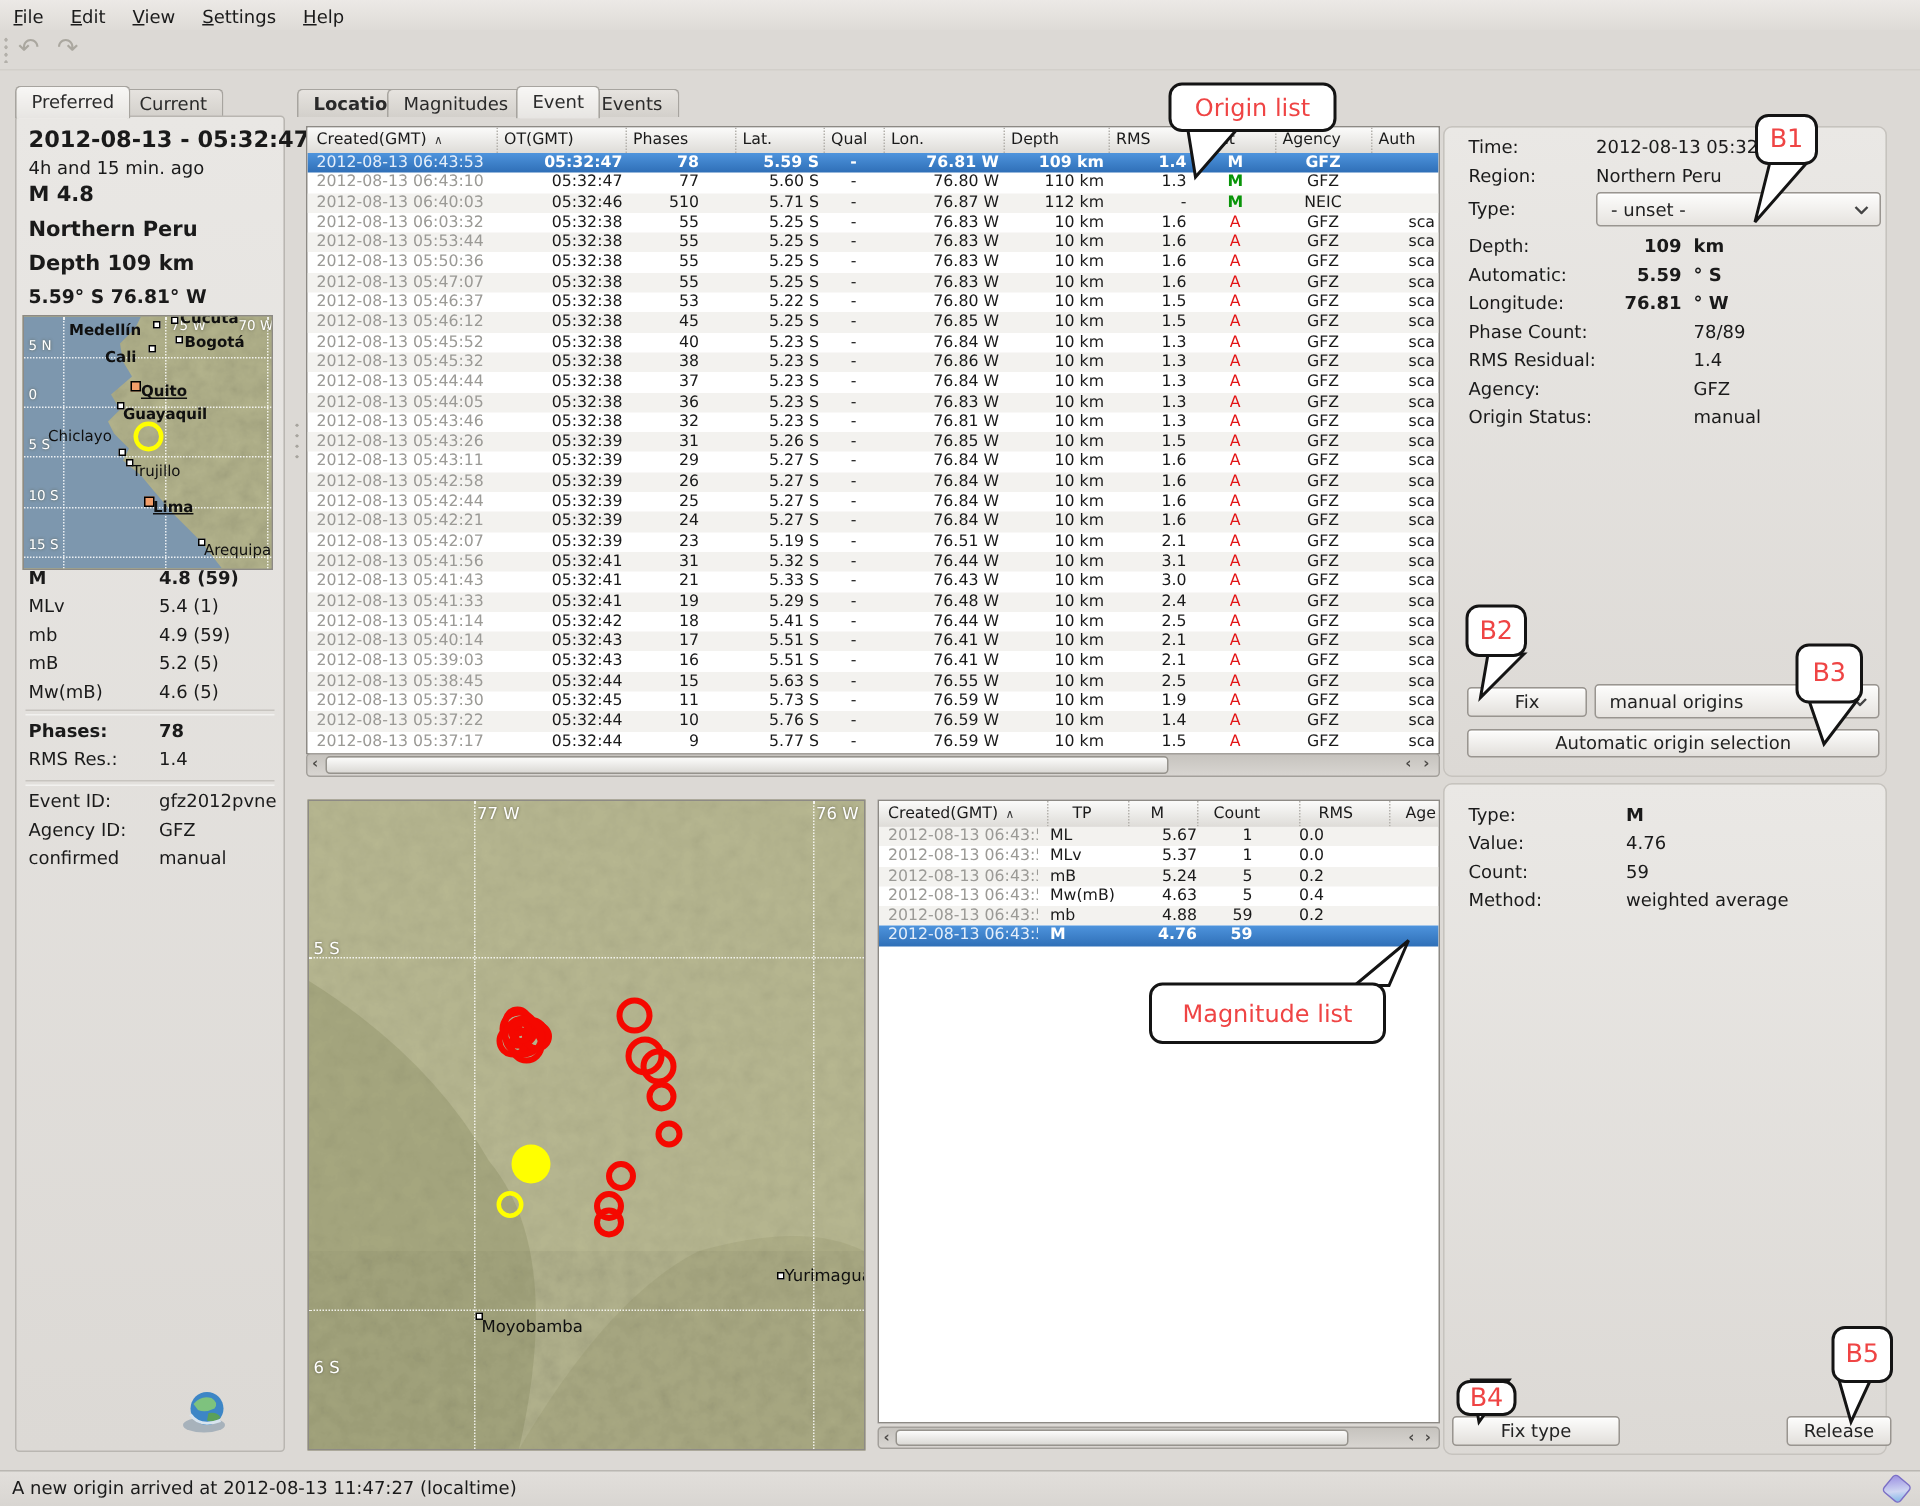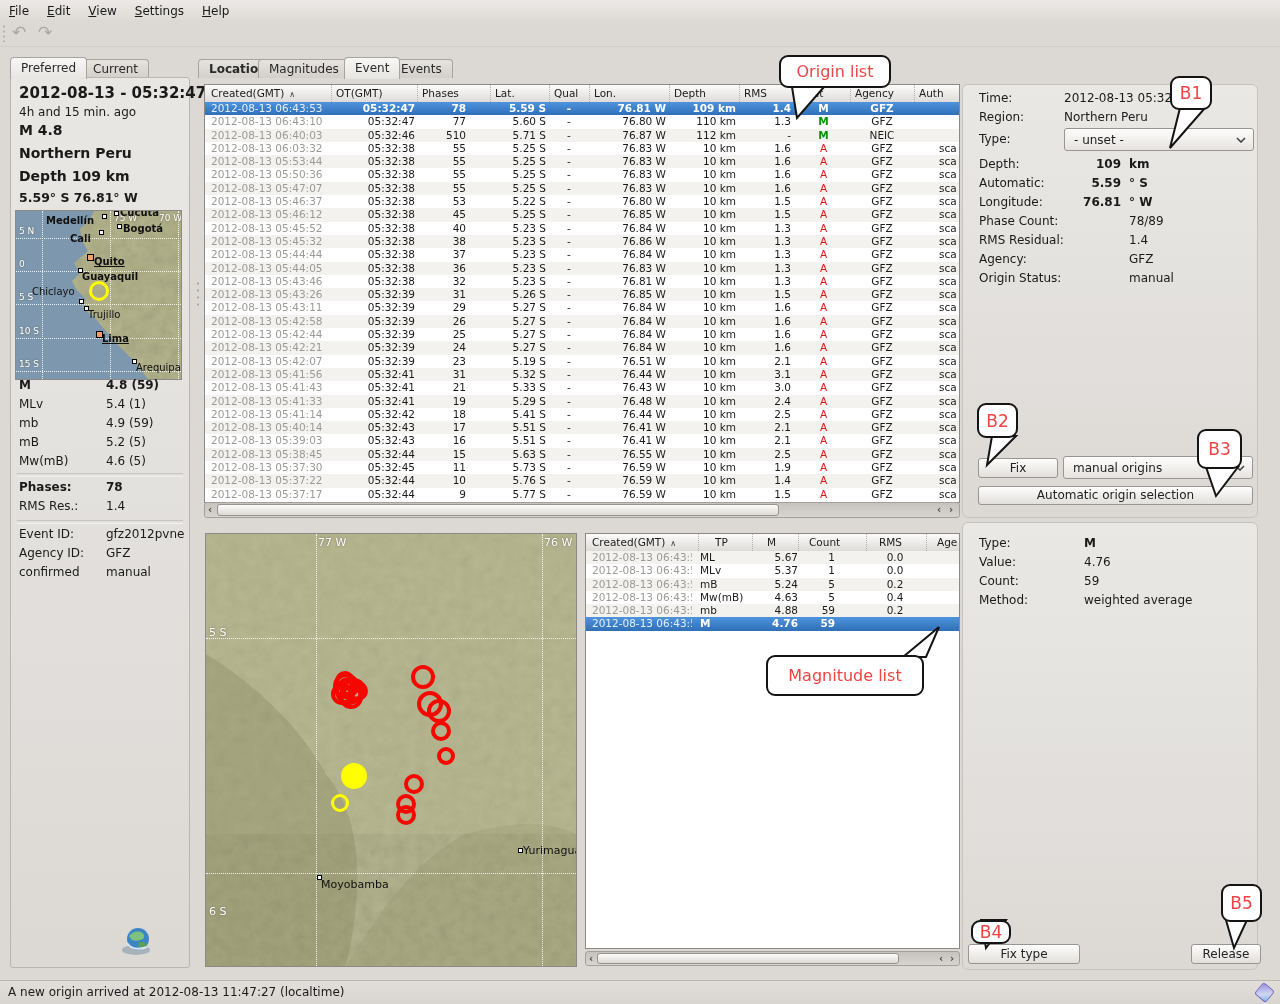--- a/index.html
+++ b/index.html
@@ -64,21 +64,21 @@
   .oc6{left:464px;width:67px;text-align:right}.oc7{left:534px;width:52px;text-align:right}
   .oc8{left:592px;width:53px;text-align:center}.oc9{left:645px;width:64px;text-align:center}
   .oc10{left:709px;width:45px;padding-left:25px}
   .hc0{left:0;width:126px}.hc1{left:126px;width:86px}.hc2{left:212px;width:73px}
   .hc3{left:285px;width:59px}.hc4{left:344px;width:40px}.hc5{left:384px;width:80px}
   .hc6{left:464px;width:70px}.hc7{left:534px;width:58px}.hc8{left:592px;width:53px}
   .hc9{left:645px;width:64px}.hc10{left:709px;width:45px}
   
   .mc0{left:0;width:106px;padding-left:6px}.mc1{left:112px;width:54px;padding-left:2px}
   .mc2{left:150px;width:62px;text-align:right}.mc3{left:212px;width:37px;text-align:right}
-  .mc4{left:280px;width:58px;text-align:center}.mc5{left:344px;width:28px}
+  .mc4{left:280px;width:58px;text-align:left}.mc5{left:344px;width:28px}
   .hm0{left:0;width:112px}.hm1{left:112px;width:54px;padding-left:16px}
   .hm2{left:166px;width:46px;padding-left:14px}.hm3{left:212px;width:68px;padding-left:10px}
   .hm4{left:280px;width:60px;padding-left:12px}.hm5{left:340px;width:33px;padding-left:10px}
   
   .hscroll{position:absolute;background:linear-gradient(#c6c3be,#d8d5d1);border:1px solid #a3a09b;border-radius:3px}
   .hthumb{position:absolute;top:1px;bottom:1px;background:linear-gradient(#fcfcfb,#dbd9d5);border:1px solid #96938d;border-radius:3px}
   .sarrow{position:absolute;top:50%;transform:translateY(-50%);font-size:10px;color:#4c4a47;font-weight:bold;line-height:10px}
   
   .rpanel{position:absolute;left:962px;width:294px;background:linear-gradient(#eae8e5,#dcd9d5);
       border:1px solid #c6c3be;border-radius:6px}

